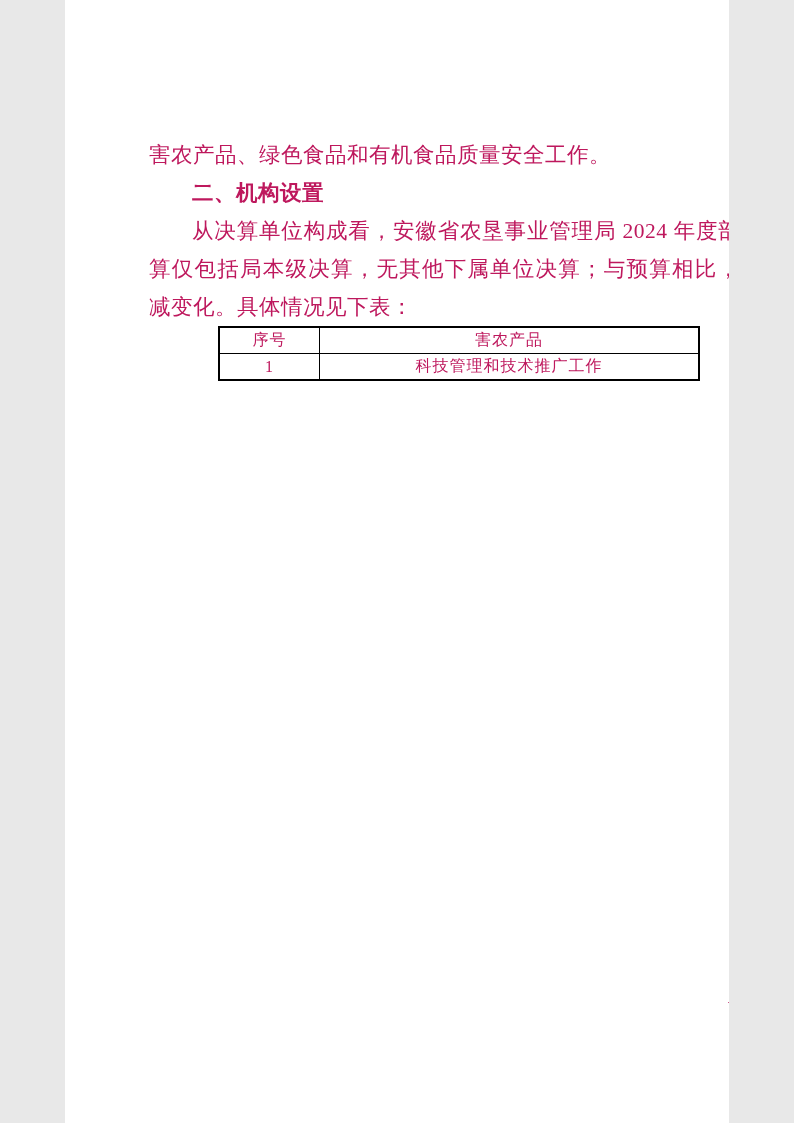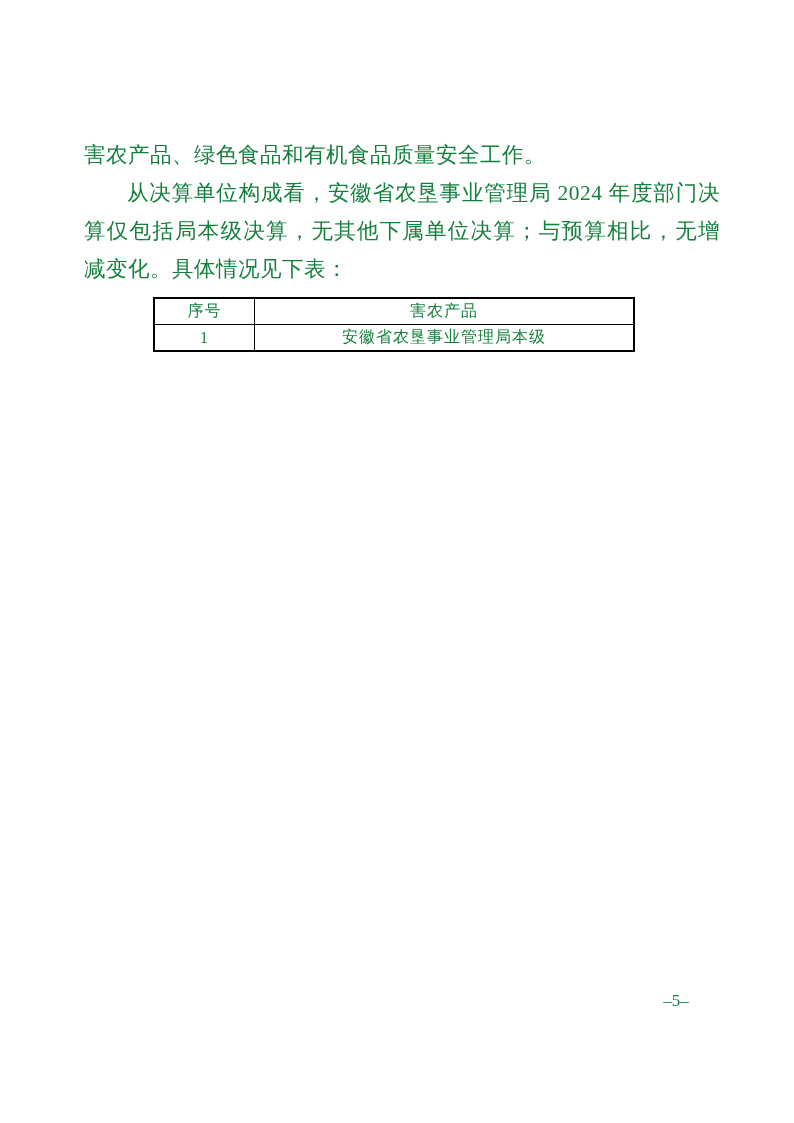--- a/index.html
+++ b/index.html
@@ -1,23 +1,23 @@
 <!DOCTYPE html>
 <html><head>
 <meta charset="utf-8">
 <style>
   html, body { margin: 0; padding: 0; background: #e8e8e8; }
   .page {
     position: relative;
-    width: 794px;
+    width: 664px;
     height: 1123px;
     margin: 0 auto;
     background: #ffffff;
     font-family: "Liberation Serif", "DejaVu Serif", serif;
-    color: #15803d;
+    color: #be185d;
     overflow: hidden;
   }
   .content {
     position: absolute;
     left: 84px;
     top: 136px;
     width: 636px;
   }
   .doc-par {
     margin: 0;
@@ -33,21 +33,20 @@
     line-height: 38px;
     font-weight: bold;
     font-family: "Liberation Sans", "DejaVu Sans", sans-serif;
     text-indent: 2em;
     letter-spacing: 0.5px;
   }
   .unit-table {
     border-collapse: collapse;
     width: 482px;
     margin-left: 69px;
-    margin-top: 9px;
     table-layout: fixed;
   }
   .unit-table th, .unit-table td {
     border: 1px solid #000000;
     text-align: center;
     vertical-align: middle;
     font-size: 16px;
     font-weight: normal;
     height: 25px;
     padding: 0 2px;
@@ -72,34 +71,35 @@
   <div class="content">
 
     <p class="doc-par">害农产品、绿色食品和有机食品质量安全工作。</p>
 
 
 
 
 
 
 
+    <h2 class="section-heading">二、机构设置</h2>
 
     <p class="doc-par indent">从决算单位构成看，安徽省农垦事业管理局 2024 年度部门决算仅包括局本级决算，无其他下属单位决算；与预算相比，无增减变化。具体情况见下表：</p>
 
     <table class="unit-table">
       <thead>
         <tr>
           <th class="col-seq">序号</th>
           <th>害农产品</th>
         </tr>
       </thead>
       <tbody>
         <tr>
           <td>1</td>
-          <td>安徽省农垦事业管理局本级</td>
+          <td>科技管理和技术推广工作</td>
         </tr>
       </tbody>
     </table>
 
   </div>
 
   <div class="page-number">–5–</div>
 </div>
 
 </body></html>

